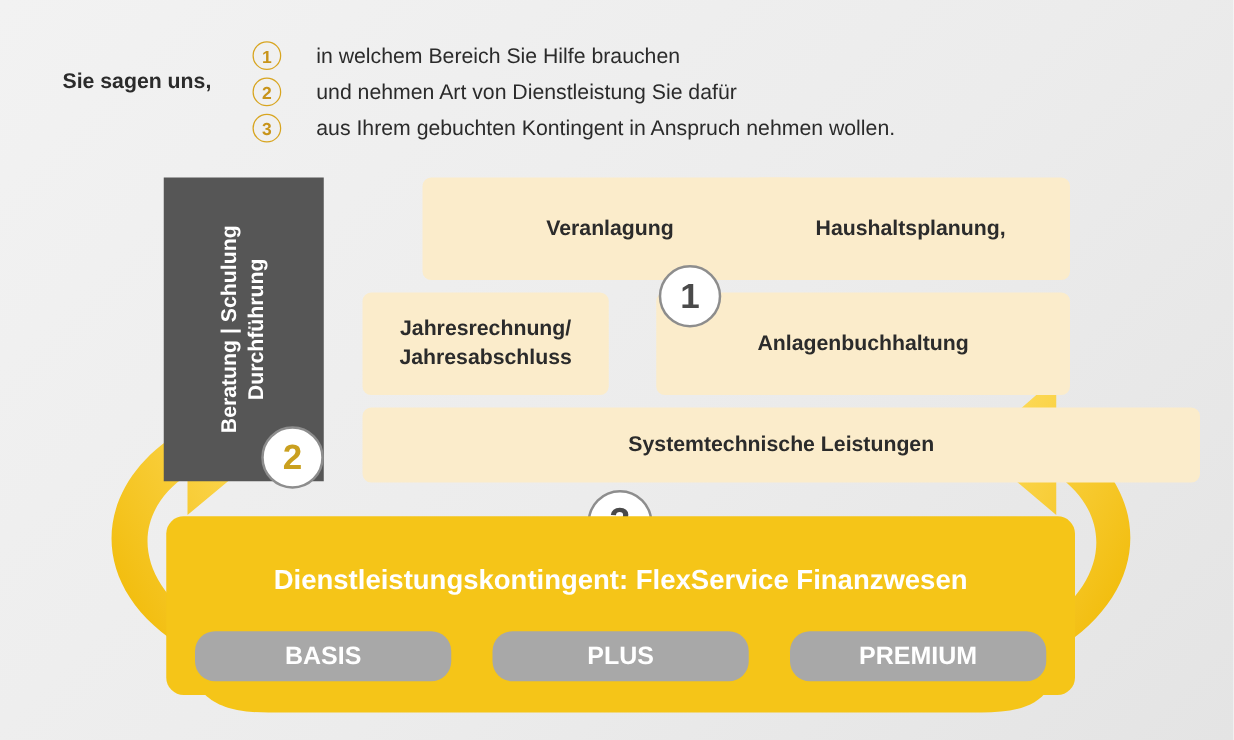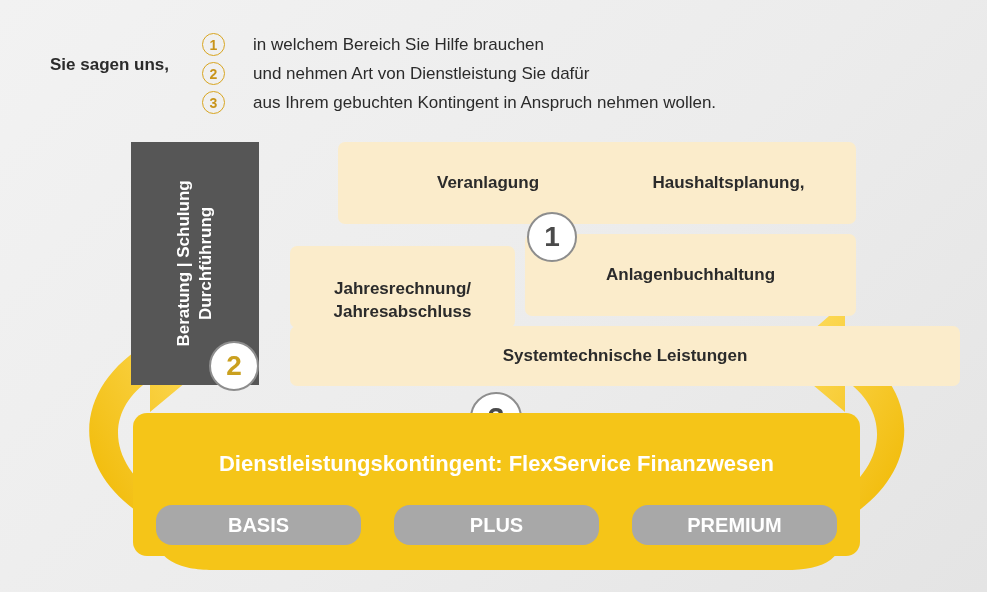--- a/index.html
+++ b/index.html
@@ -107,21 +107,21 @@
     text-align: center;
     color: #2b2b2b;
     font-size: 17px;
     font-weight: bold;
     line-height: 1.35;
     box-sizing: border-box;
     padding: 4px 10px;
   }
   #box-veranlagung      { left: 290px; top: 142px; width: 300px; height: 82px; margin-left: 48px; }
   #box-haushalt         { left: 601px; top: 142px; width: 255px; height: 82px; }
-  #box-jahresrechnung   { left: 290px; top: 246px; width: 225px; height: 82px; align-items: flex-end; }
+  #box-jahresrechnung   { left: 290px; top: 234px; width: 197px; height: 82px; }
   #box-anlagen          { left: 525px; top: 234px; width: 331px; height: 82px; }
   #box-systemtechnik    { left: 290px; top: 326px; width: 670px; height: 60px; }
 
   
   .marker {
     position: absolute;
     border-radius: 50%;
     background: #ffffff;
     border: 2px solid #8d8d8d;
     display: flex;

